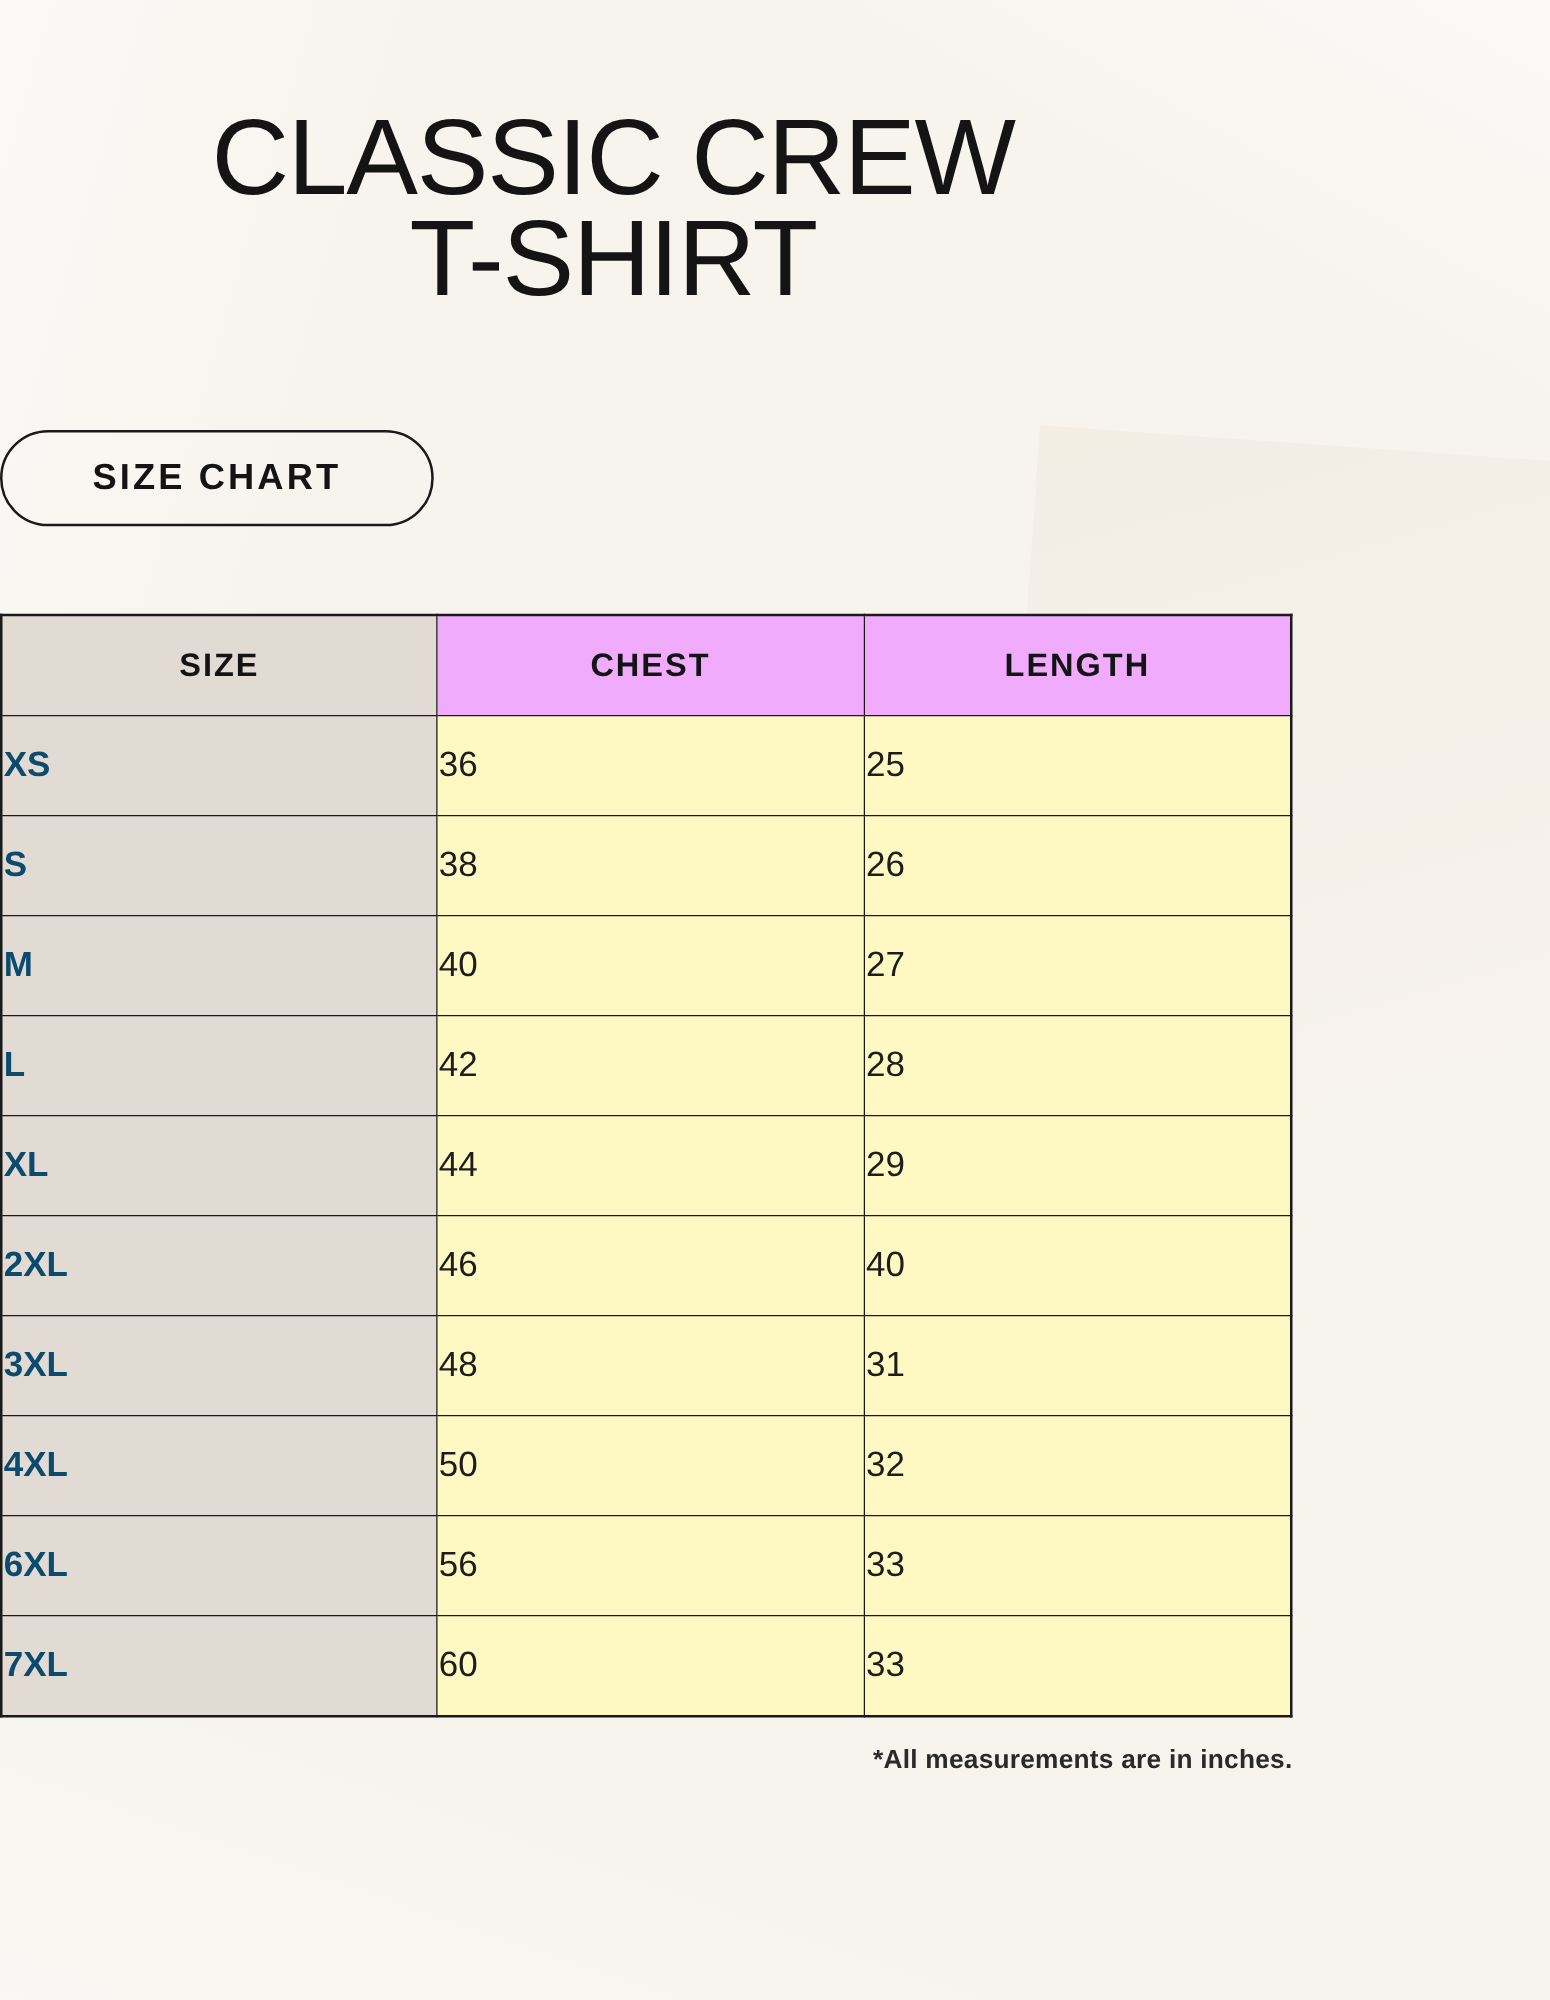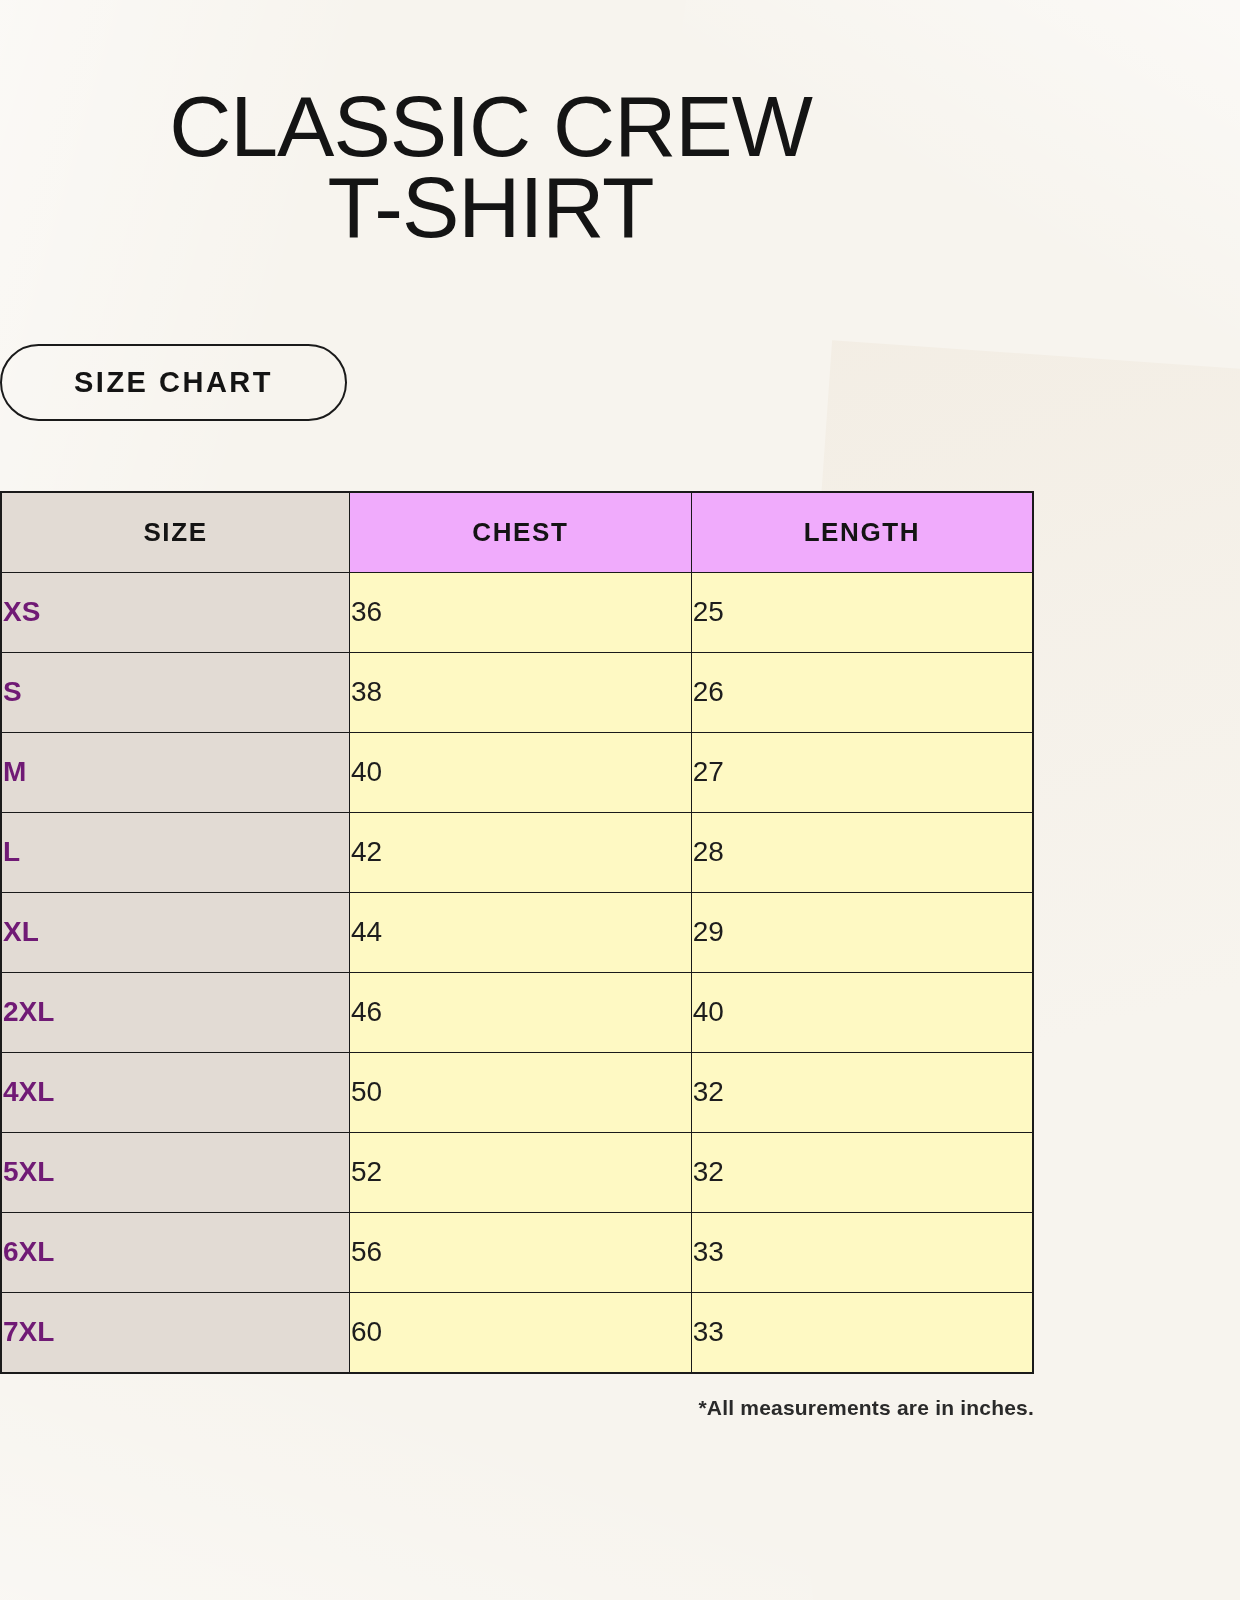--- a/index.html
+++ b/index.html
@@ -101,21 +101,21 @@
     font-weight: 700;
     color: #141414;
   }
   th.size-head { background: #e2dbd4; width: 345px; }
   th.meas-head { background: #f0abfc; }
 
   td.size-cell {
     background: #e2dbd4;
     font-size: 28px;
     font-weight: 700;
-    color: #701a75;
+    color: #0c4a6e;
   }
   td.val-cell {
     background: #fef9c3;
     font-size: 28px;
     font-weight: 400;
     color: #1d1d1d;
   }
 
   .footnote {
     width: 1034px;
@@ -180,30 +180,30 @@
           <td class="size-cell">XL</td>
           <td class="val-cell">44</td>
           <td class="val-cell">29</td>
         </tr>
         <tr>
           <td class="size-cell">2XL</td>
           <td class="val-cell">46</td>
           <td class="val-cell">40</td>
         </tr>
         <tr>
+          <td class="size-cell">3XL</td>
+          <td class="val-cell">48</td>
+          <td class="val-cell">31</td>
+        </tr>
+        <tr>
           <td class="size-cell">4XL</td>
           <td class="val-cell">50</td>
           <td class="val-cell">32</td>
         </tr>
         <tr>
-          <td class="size-cell">5XL</td>
-          <td class="val-cell">52</td>
-          <td class="val-cell">32</td>
-        </tr>
-        <tr>
           <td class="size-cell">6XL</td>
           <td class="val-cell">56</td>
           <td class="val-cell">33</td>
         </tr>
         <tr>
           <td class="size-cell">7XL</td>
           <td class="val-cell">60</td>
           <td class="val-cell">33</td>
         </tr>
       </tbody>

